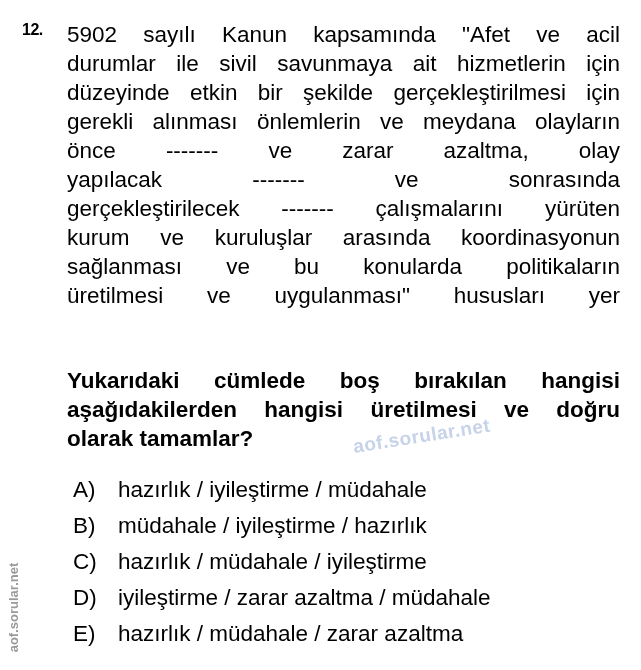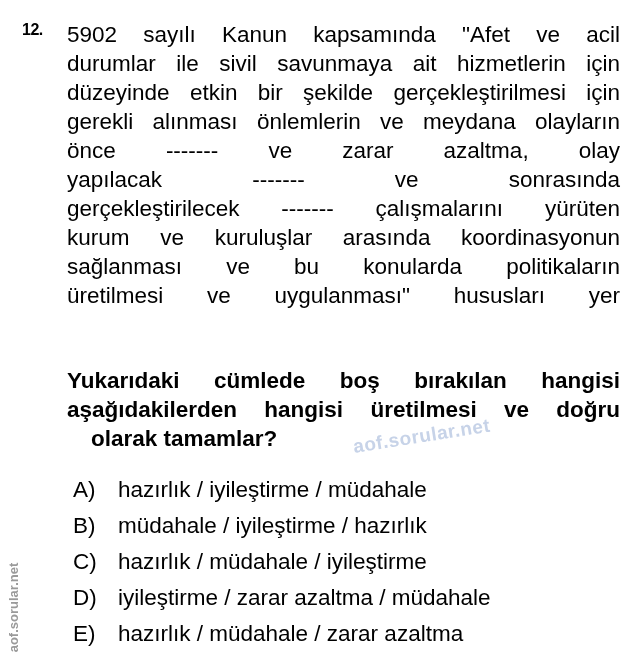--- a/index.html
+++ b/index.html
@@ -9,21 +9,21 @@
           letter-spacing: -0.5px; }
   .stem { position: absolute; left: 67px; top: 20px; width: 553px; }
   .stem .line { display: block; font-size: 22.5px; line-height: 29px; height: 29px;
                 text-align: justify; text-align-last: justify; white-space: nowrap;
                 display: flex; justify-content: space-between; }
   .stem .line.last { justify-content: flex-start; }
   .stem .line span.w { display: inline-block; }
   .prompt { position: absolute; left: 67px; top: 366px; width: 553px; }
   .prompt .line { font-size: 22.5px; font-weight: bold; line-height: 29px; height: 29px;
                   display: flex; justify-content: space-between; white-space: nowrap; }
-  .prompt .line.last { justify-content: flex-start; margin-left: 24px; }
+  .prompt .line.last { justify-content: flex-start; }
   .options { position: absolute; left: 73px; top: 475px; }
   .opt { position: relative; height: 36px; font-size: 22.5px; line-height: 30px; white-space: nowrap; }
   .opt .letter { position: absolute; left: 0; top: 0; width: 40px; }
   .opt .text { position: absolute; left: 45px; top: 0; }
   .wm { position: absolute; left: 355px; top: 436px; font-size: 19px; font-weight: bold;
         color: #c7d3e8; transform: rotate(-9deg); transform-origin: left bottom;
         letter-spacing: 0.5px; }
   .wm-side { position: absolute; left: -42px; top: 600px; font-size: 13px; font-weight: bold;
              color: #9a9a9a; transform: rotate(-90deg); transform-origin: center center;
              width: 110px; text-align: center; }

